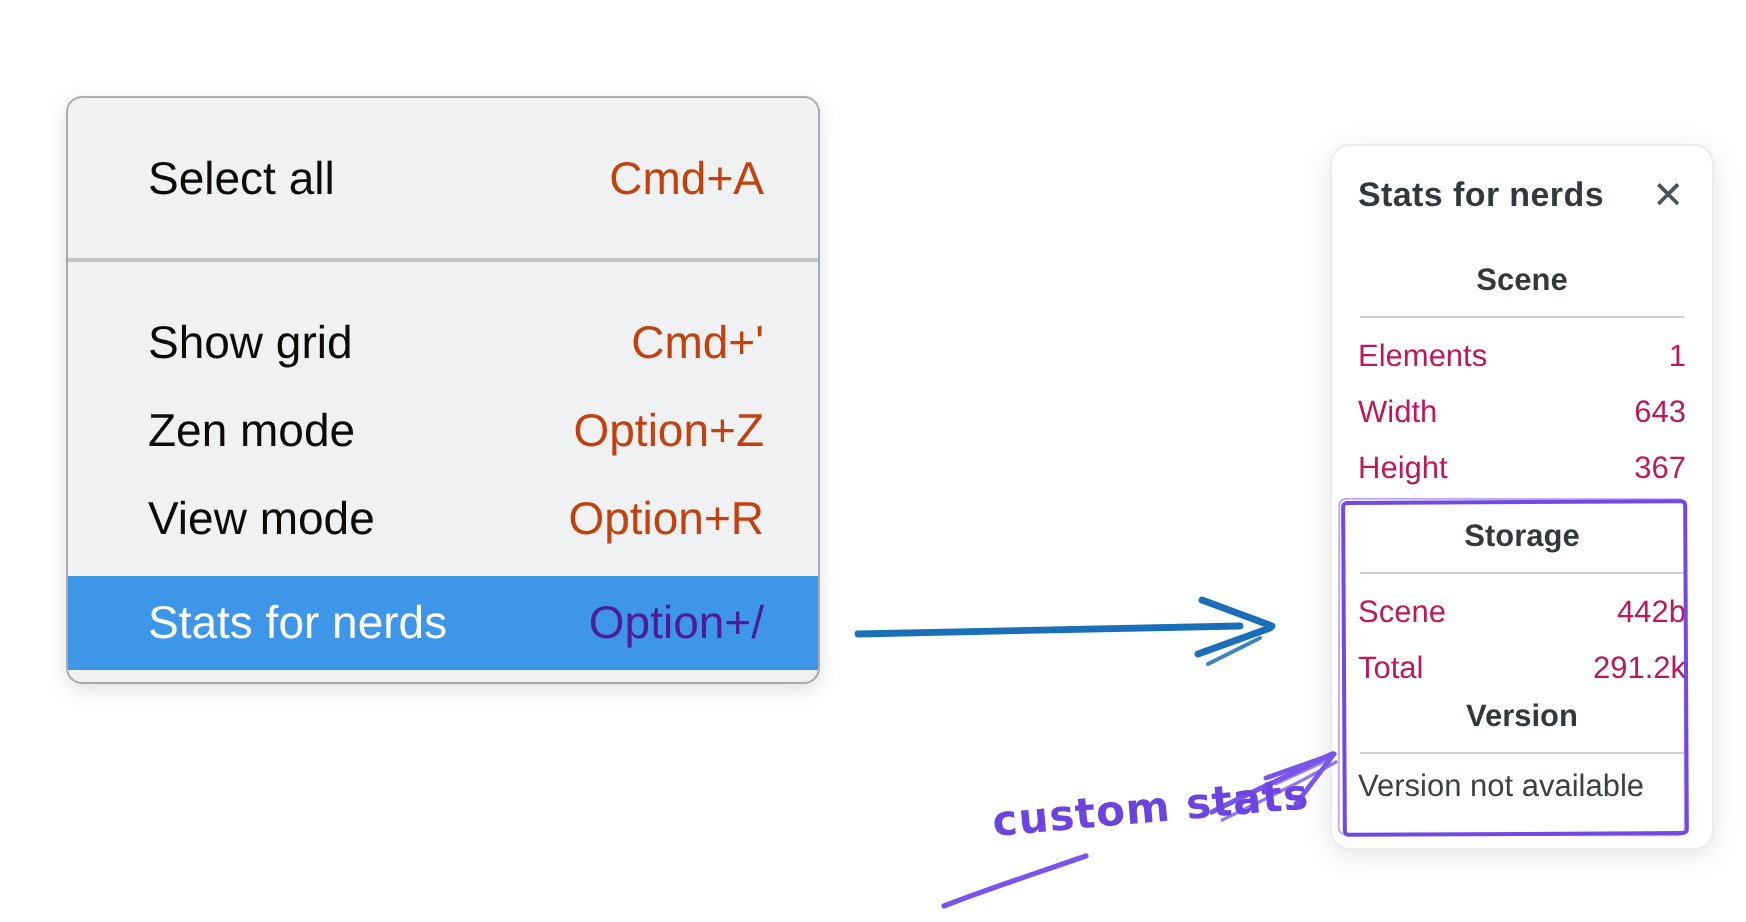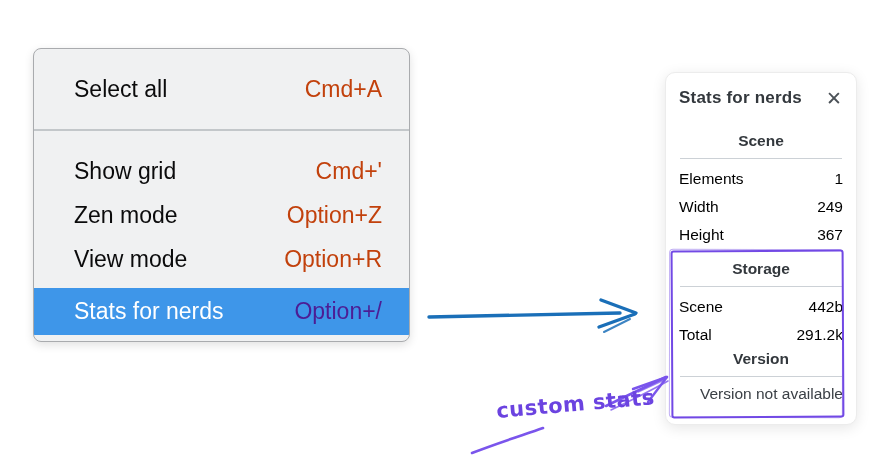--- a/index.html
+++ b/index.html
@@ -51,25 +51,25 @@
   }
   .sec-heading {
     text-align:center; font-weight:bold; font-size:15.5px; color:#33383d;
     height:20px; line-height:20px;
   }
   .sec-heading.scene { margin-top:21px; }
   .sec-divider { border:none; border-top:1px solid #ccd1d6; margin:7px 1px 0 1px; }
   .sec-rows { padding-top:6px; }
   .stat-row {
     display:flex; justify-content:space-between; align-items:center;
-    height:28px; font-size:15.5px; color:#000000;
+    height:28px; font-size:15.5px; color:#be185d;
   }
   .sec-heading.storage { margin-top:10px; }
   .sec-heading.version { margin-top:0; }
-  .panel-note { padding-top:8px; font-size:15.5px; color:#3b4046; height:22px;text-align:right; }
+  .panel-note { padding-top:8px; font-size:15.5px; color:#3b4046; height:22px; }
 
   
   .hl-rect {
     position:absolute; left:671px; top:250px; width:173px; height:168px;
     border:2px solid #7249e5; border-radius:3px;
     transform:rotate(-0.3deg); pointer-events:none;
   }
   .hl-rect::after {
     content:""; position:absolute; left:-4px; top:-3px; right:-1px; bottom:-2px;
     border:1px solid rgba(114,73,229,0.45); border-radius:4px;
@@ -126,21 +126,21 @@
 
     <div class="sec-heading scene">Scene</div>
     <hr class="sec-divider">
     <div class="sec-rows">
       <div class="stat-row">
         <span>Elements</span>
         <span>1</span>
       </div>
       <div class="stat-row">
         <span>Width</span>
-        <span>249</span>
+        <span>643</span>
       </div>
       <div class="stat-row">
         <span>Height</span>
         <span>367</span>
       </div>
     </div>
 
     <div class="sec-heading storage">Storage</div>
     <hr class="sec-divider">
     <div class="sec-rows">

